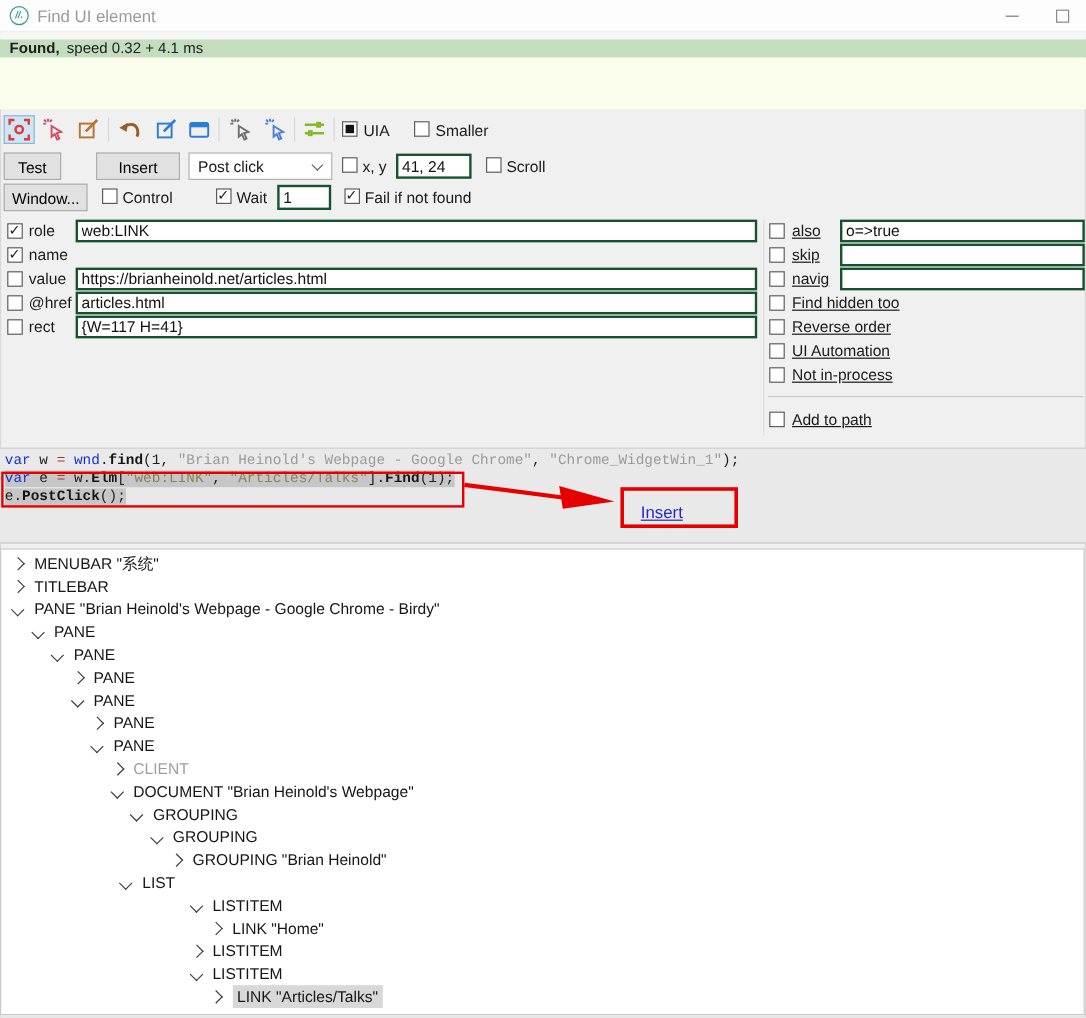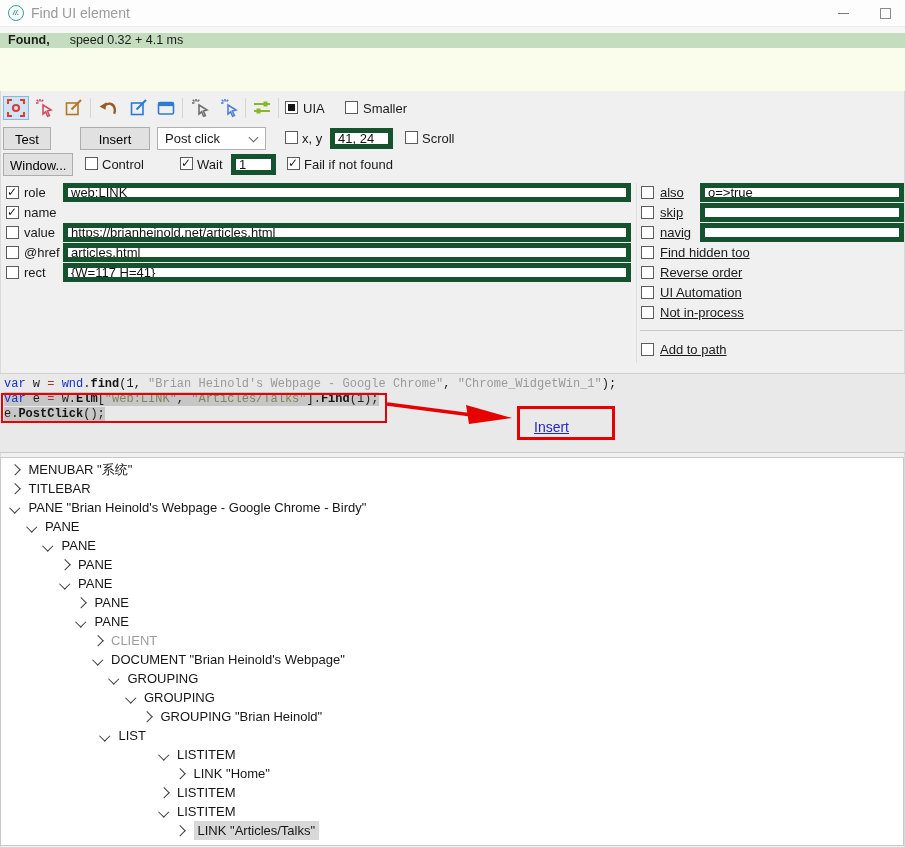--- a/index.html
+++ b/index.html
@@ -12,36 +12,36 @@
            color:#2fa197;font-size:8px;font-style:italic;font-weight:bold;text-align:center;line-height:14px;}
   .wtitle{position:absolute;left:31px;top:0;line-height:26px;color:#9b9b9b;font-size:14px;}
   .wbtn{position:absolute;top:0;width:30px;height:26px;display:flex;align-items:center;justify-content:center;}
   .wbtn.min{left:828px;}
   .wbtn.max{left:870px;}
   .mingl{width:11px;border-top:1px solid #7a7a7a;}
   .maxgl{width:9px;height:9px;border:1px solid #8a8a8a;}
   
   .band-sub{position:absolute;left:0;top:27px;width:905px;height:6px;background:#f6f6f6;}
   .band-green{position:absolute;left:0;top:33px;width:905px;height:15px;background:#c4ddbf;line-height:15px;padding-left:8px;font-size:12.5px;color:#1c1c1c;}
-  .band-green b{margin-right:20px;}
+  .band-green b{margin-right:6px;}
   .band-ivory{position:absolute;left:0;top:48px;width:905px;height:43px;background:#fafcec;}
   
   .tbtn{position:absolute;top:96px;width:26px;height:24px;display:flex;align-items:center;justify-content:center;}
   .tbtn.active{background:#cfe4f5;border:1px solid #8ab6d8;width:24px;height:22px;}
   .tsep{position:absolute;top:98px;width:1px;height:20px;background:#d6d6d6;}
   
   .cb{position:relative;display:inline-block;width:13px;height:13px;background:#fff;border:1px solid #5c5c5c;box-sizing:border-box;vertical-align:middle;}
   .cb.checked::after{content:"\2713";position:absolute;left:0px;top:-2px;font-size:12px;font-weight:bold;color:#1a1a1a;font-family:"DejaVu Sans",sans-serif;}
   .cb.filled::after{content:"";position:absolute;left:2px;top:2px;width:7px;height:7px;background:#141414;}
   .cblabel{font-size:13px;color:#1a1a1a;}
   
   .btn{position:absolute;box-sizing:border-box;height:23px;background:#e1e1e1;border:1px solid #adadad;text-align:center;line-height:21px;font-size:13px;}
   .dd{position:absolute;box-sizing:border-box;height:23px;background:#fff;border:1px solid #b0b0b0;font-size:13px;line-height:21px;padding-left:7px;}
   .ddchev{position:absolute;right:8px;top:6px;width:6px;height:6px;border-right:1.4px solid #666;border-bottom:1.4px solid #666;transform:rotate(45deg);}
-  .tin{position:absolute;box-sizing:border-box;border:5px solid #14532d;background:#fff;font-size:13px;padding:0 3px;height:21px;font-family:inherit;color:#111;}
+  .tin{position:absolute;box-sizing:border-box;border:2px solid #14532d;background:#fff;font-size:13px;padding:0 3px;height:21px;font-family:inherit;color:#111;}
   .poslabel{position:absolute;font-size:13px;}
   .poscb{position:absolute;}
   
   #criteria-rows{position:absolute;left:0;top:183px;width:636px;}
   .frow{position:relative;height:20px;}
   .frow .cb{position:absolute;left:6px;top:3px;}
   .flabel{position:absolute;left:24px;top:2px;font-size:13px;}
   .finput{position:absolute;left:63px;top:0;width:568px;height:19px;}
   
   #options-panel{position:absolute;left:636px;top:183px;width:269px;}
@@ -182,21 +182,21 @@
       </svg>
   </span>
   <span class="tsep" style="left:278px"></span>
   <span class="poscb cb filled" style="left:285px;top:101px"></span>
   <span class="poslabel cblabel" style="left:303px;top:101px">UIA</span>
   <span class="poscb cb" style="left:345px;top:101px"></span>
   <span class="poslabel cblabel" style="left:363px;top:101px">Smaller</span>
 
   <button class="btn" style="left:3px;top:127px;width:48px">Test</button>
   <button class="btn" style="left:80px;top:127px;width:70px">Insert</button>
-  <div class="dd" style="left:157px;top:127px;width:109px">
+  <div class="dd" style="left:157px;top:127px;width:120px">
     <span>Post click</span>
     <span class="ddchev"></span>
   </div>
   <span class="poscb cb" style="left:285px;top:131px"></span>
   <span class="poslabel" style="left:302px;top:131px">x, y</span>
   <input class="tin" style="left: 330px; top: 128px; width: 63px;" value="41, 24">
   <span class="poscb cb" style="left:405px;top:131px"></span>
   <span class="poslabel" style="left:422px;top:131px">Scroll</span>
 
   <button class="btn" style="left:3px;top:153px;width:70px">Window...</button>

